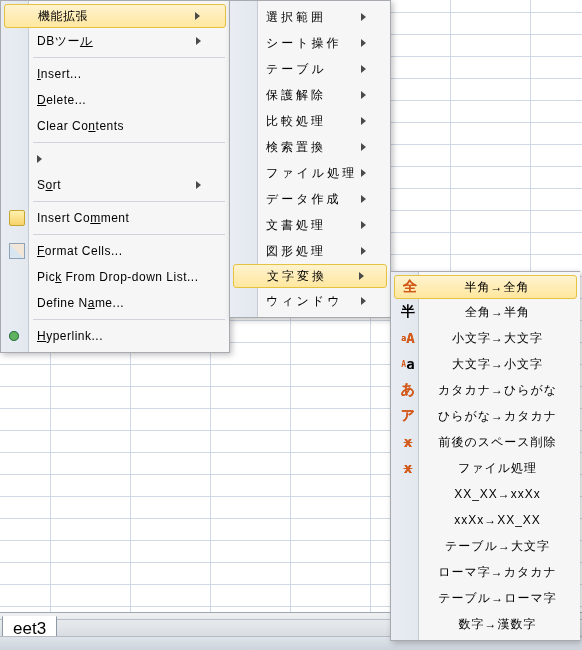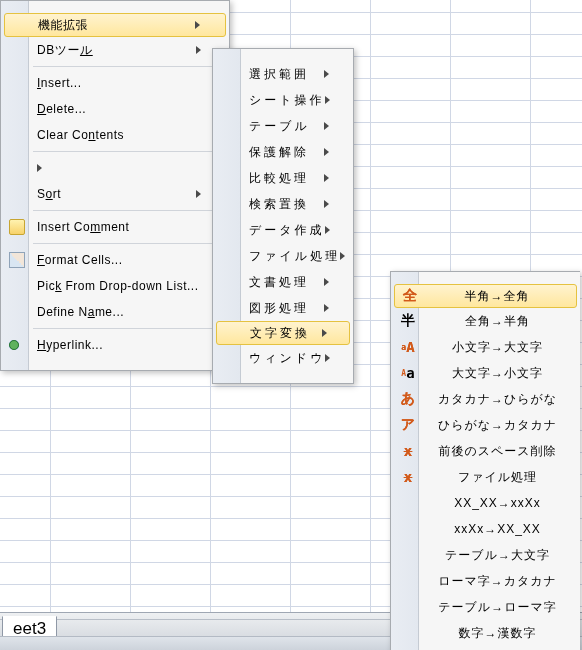--- a/index.html
+++ b/index.html
@@ -48,21 +48,21 @@
     background: linear-gradient(#dfe4ea,#cdd3db);
     border-top:1px solid #b3bac4;
     z-index:1;
   }
 
   .menu {
     position: absolute;
     background: #f6f6f6;
     border: 1px solid #a7abb0;
     box-shadow: 2px 2px 6px rgba(0,0,0,.25);
-    padding: 12px 2px;
+    padding: 3px 2px;
     z-index: 10;
   }
   .menu .iconcol {
     position: absolute; left:0; top:0; bottom:0; width:28px;
     background: linear-gradient(to right,#e9edf3,#e3e8ef);
     border-right: 1px solid #c5cbd3;
   }
   .mi {
     position: relative;
     display: flex; align-items: center;
@@ -91,21 +91,21 @@
     height: 1px; margin: 3px 2px 3px 30px;
     background: #d0d4da;
   }
   .ico {
     position:absolute; left:6px; top:50%; transform:translateY(-50%);
     width:16px; height:16px;
   }
   
   #menu1 { left: 0; top: 0; width: 230px; }
   
-  #menu2 { left: 212px; top: 0; width: 142px; margin-top: 48px; }
+  #menu2 { left: 229px; top: 0; width: 162px; }
   #menu2 .mi { padding-right: 22px; }
   #menu2 .mi .lbl { letter-spacing: 3px; }
   
   #menu3 { left: 390px; top: 271px; width: 190px; border-right: none; box-shadow: 2px 2px 6px rgba(0,0,0,.25);}
   #menu3 .mi { padding-right: 10px; }
   #menu3 .mi .lbl { letter-spacing: 1px; text-align: center; }
 
   
   .ico-comment {
     background: linear-gradient(#fff2b0,#f7d26a);
@@ -223,25 +223,25 @@
       </div>
       <div class="mi">
         <span class="lbl">比較処理</span>
         <span class="arrow"></span>
       </div>
       <div class="mi">
         <span class="lbl">検索置換</span>
         <span class="arrow"></span>
       </div>
       <div class="mi">
+        <span class="lbl">ファイル処理</span>
+        <span class="arrow"></span>
+      </div>
+      <div class="mi">
         <span class="lbl">データ作成</span>
-        <span class="arrow"></span>
-      </div>
-      <div class="mi">
-        <span class="lbl">ファイル処理</span>
         <span class="arrow"></span>
       </div>
       <div class="mi">
         <span class="lbl">文書処理</span>
         <span class="arrow"></span>
       </div>
       <div class="mi">
         <span class="lbl">図形処理</span>
         <span class="arrow"></span>
       </div>

